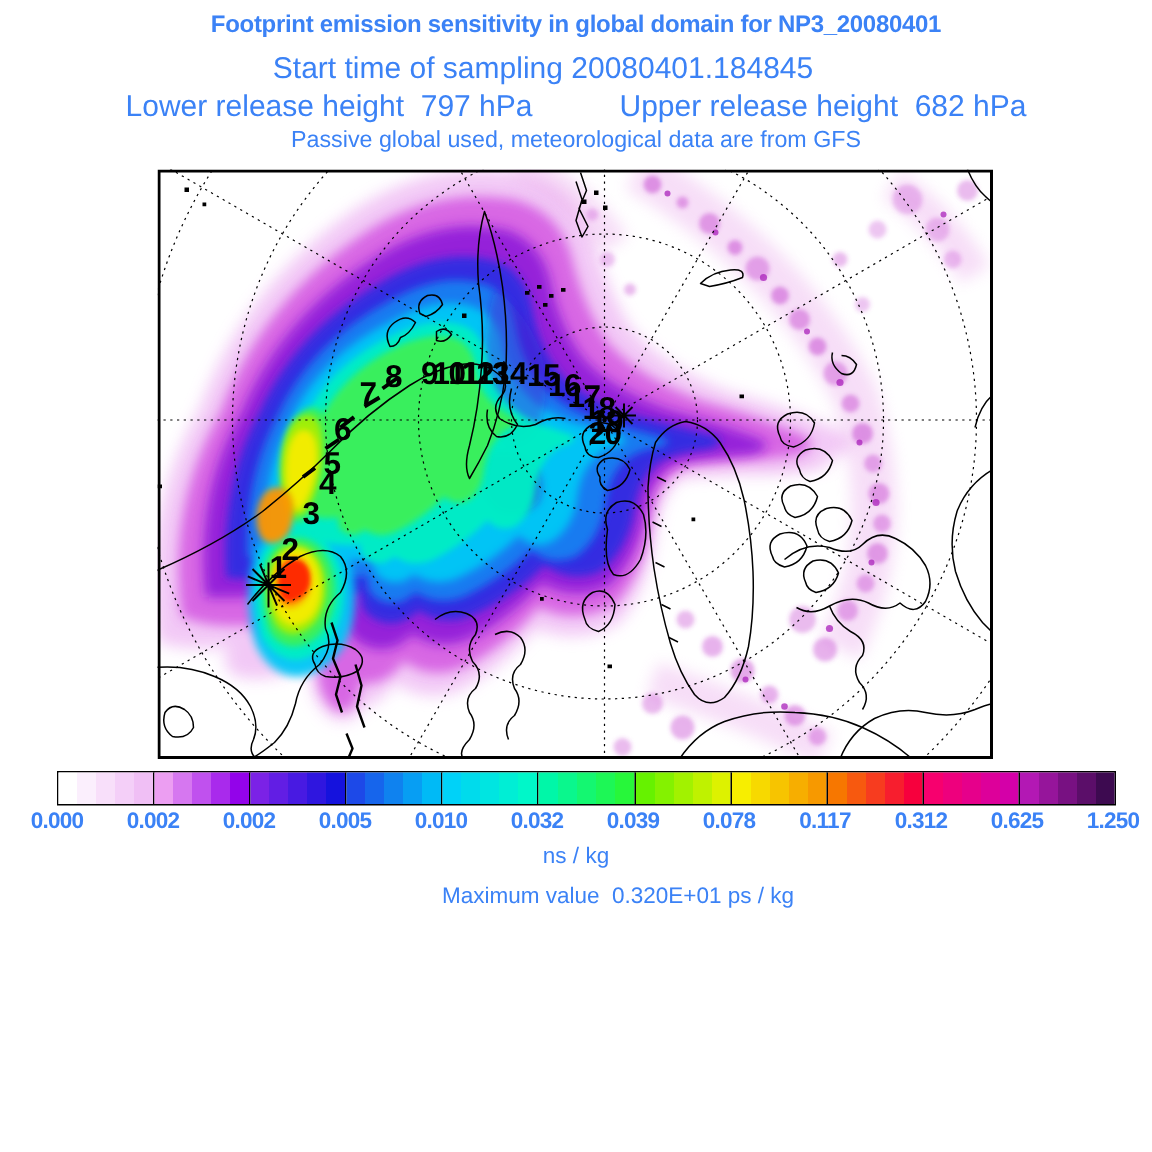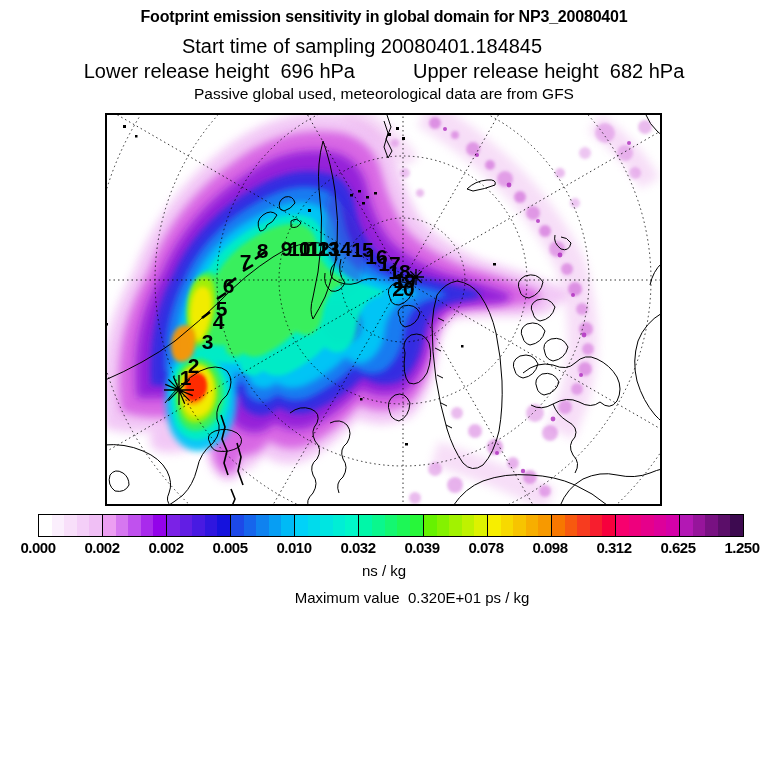--- a/index.html
+++ b/index.html
@@ -1,17 +1,17 @@
 <!DOCTYPE html>
 <html><head>
 <meta charset="utf-8">
 <style>
   html,body{margin:0;padding:0;background:#ffffff;}
   #fig{position:relative;width:768px;height:768px;background:#ffffff;overflow:hidden;
-       font-family:"Liberation Sans","DejaVu Sans",sans-serif;color:#000000;}
+       font-family:"Liberation Sans","DejaVu Sans",sans-serif;color:#3b82f6;}
   .hdr{position:absolute;left:0;width:768px;text-align:center;white-space:pre;}
   #title{top:8px;font-size:16px;font-weight:bold;letter-spacing:-0.2px;}
   .hline{display:flex;justify-content:center;font-size:20px;}
   #line2{top:35px;} #line2 .gap{width:44px;}
   #line3{top:60px;} #line3 .gap{width:58px;}
   #line4{top:85px;font-size:15.5px;}
   #map{position:absolute;left:105px;top:113px;width:557px;height:393px;}
   #cbar{position:absolute;left:38px;top:514px;width:704px;height:21px;
         display:flex;border:1.5px solid #000;box-sizing:content-box;}
   .cseg{height:100%;flex:1 1 0;border-right:1.5px solid #000;}
@@ -27,21 +27,21 @@
 <div id="fig">
 
   <div id="title" class="hdr">Footprint emission sensitivity in global domain for NP3_20080401</div>
 
   <div id="line2" class="hdr hline">
     <span>Start time of sampling 20080401.184845</span>
     <span class="gap"></span>
   </div>
 
   <div id="line3" class="hdr hline">
-    <span>Lower release height  696 hPa</span>
+    <span>Lower release height  797 hPa</span>
     <span class="gap"></span>
     <span>Upper release height  682 hPa</span>
   </div>
 
   <div id="line4" class="hdr">Passive global used, meteorological data are from GFS</div>
 
   <svg id="map" viewBox="0 0 557 393">
     <defs>
       <filter id="b5" x="-30%" y="-30%" width="160%" height="160%">
           <feGaussianBlur stdDeviation="5"></feGaussianBlur>
@@ -334,21 +334,21 @@
     </div>
   <div id="cbar-ticks">
       <span class="ctick" style="left: 6px;">0.000</span>
       <span class="ctick" style="left: 70px;">0.002</span>
       <span class="ctick" style="left: 134px;">0.002</span>
       <span class="ctick" style="left: 198px;">0.005</span>
       <span class="ctick" style="left: 262px;">0.010</span>
       <span class="ctick" style="left: 326px;">0.032</span>
       <span class="ctick" style="left: 390px;">0.039</span>
       <span class="ctick" style="left: 454px;">0.078</span>
-      <span class="ctick" style="left: 518px;">0.098</span>
+      <span class="ctick" style="left: 518px;">0.117</span>
       <span class="ctick" style="left: 582px;">0.312</span>
       <span class="ctick" style="left: 646px;">0.625</span>
       <span class="ctick" style="left: 710px;">1.250</span>
     </div>
 
   <div id="units" class="hdr">ns / kg</div>
   <div id="maxval" class="hdr">Maximum value  0.320E+01 ps / kg</div>
 
 </div>
 

